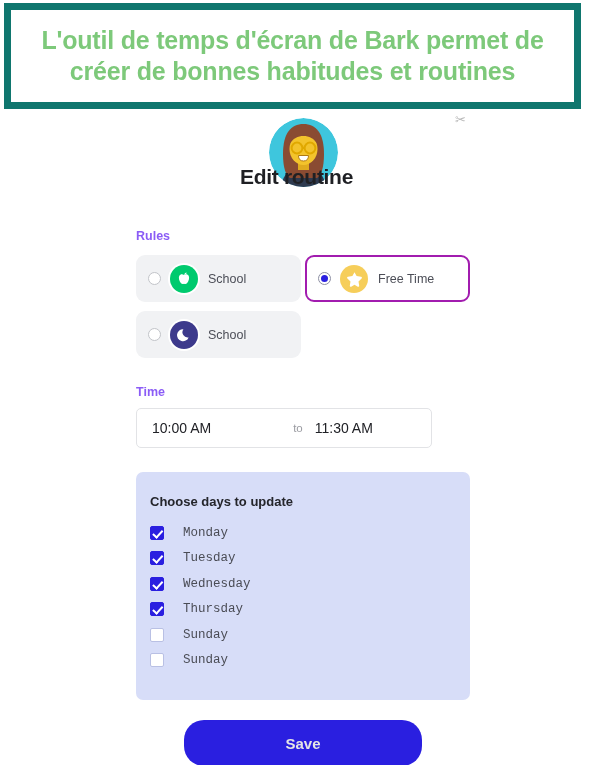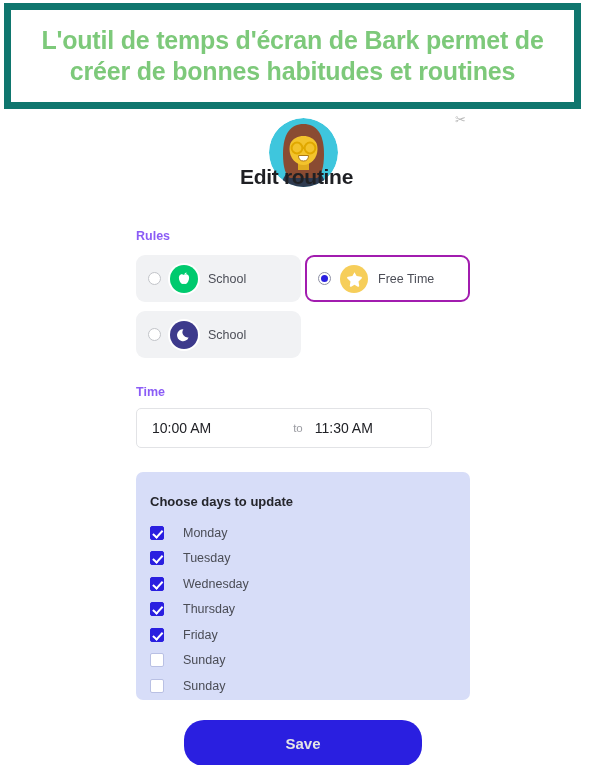--- a/index.html
+++ b/index.html
@@ -228,20 +228,21 @@
     width: 3.5px;
     height: 7.5px;
     border: solid #ffffff;
     border-width: 0 2px 2px 0;
     transform: rotate(42deg);
   }
   .day-label {
     margin-left: 19px;
     font-size: 12.5px;
     color: #4a4c55;
+    font-family: Liberation Mono, monospace;
   }
 
   
   .save-button {
     position: absolute;
     left: 184px;
     top: 720px;
     width: 238px;
     height: 46px;
     border: none;
@@ -353,24 +354,20 @@
   </div>
   <div class="day-row">
     <span class="checkbox checked"></span>
     <span class="day-label">Wednesday</span>
   </div>
   <div class="day-row">
     <span class="checkbox checked"></span>
     <span class="day-label">Thursday</span>
   </div>
   <div class="day-row">
-    <span class="checkbox checked"></span>
-    <span class="day-label">Friday</span>
-  </div>
-  <div class="day-row">
     <span class="checkbox"></span>
     <span class="day-label">Sunday</span>
   </div>
   <div class="day-row">
     <span class="checkbox"></span>
     <span class="day-label">Sunday</span>
   </div>
 </div>
 
 <button class="save-button">Save</button>

